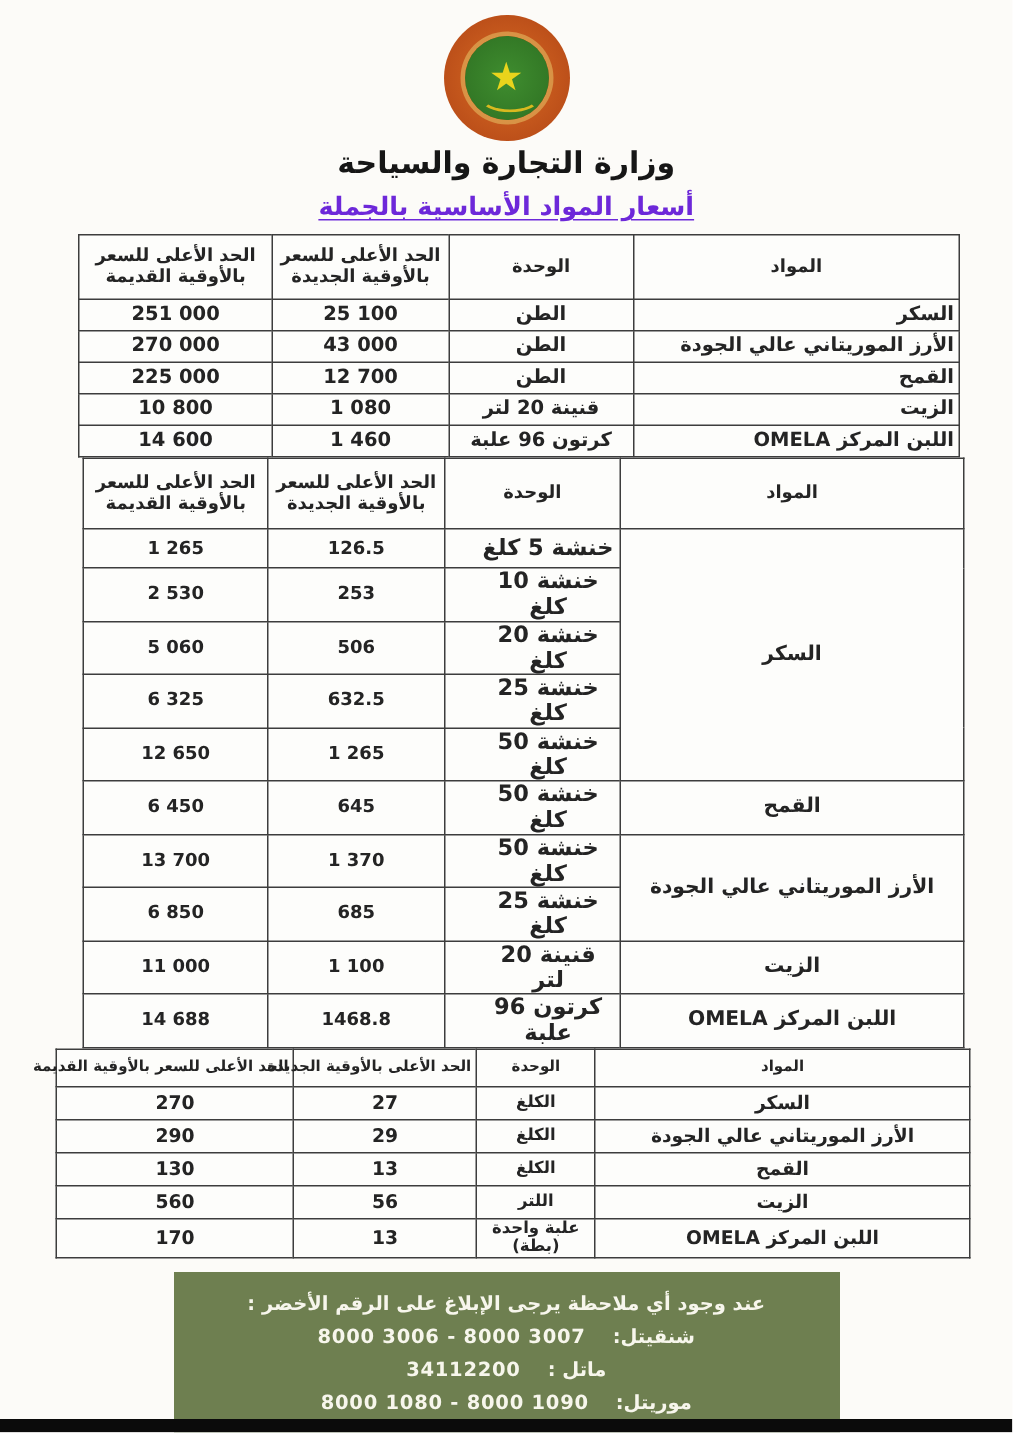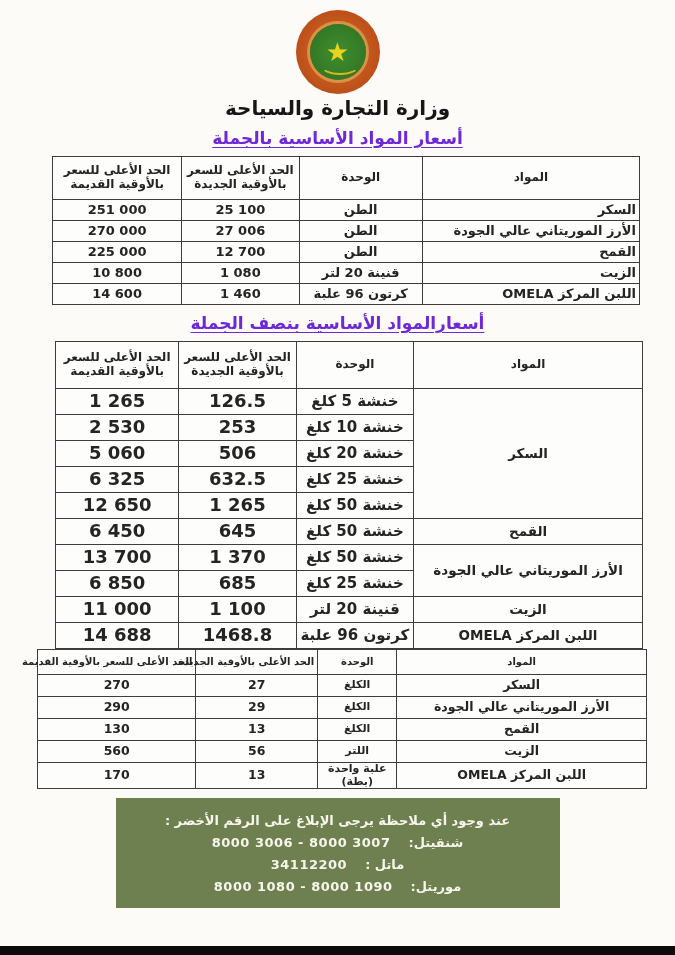--- a/index.html
+++ b/index.html
@@ -30,22 +30,22 @@
   .price-table th{font-size:12px;}
   .num{direction:ltr;unicode-bidi:isolate;font-size:13px;}
   
   .t1{width:588px;margin:0 35px 0 auto;}
   .t1 th{height:42px;}
   .t1 td{height:20px;font-size:13px;}
   .t1 td.mat{text-align:right;padding-left:2px;}
   
   .t2{width:588px;margin:0 32px 0 auto;}
   .t2 th{height:46px;}
-  .t2 td{height:25px;font-size:18px;}
-  .t2 td.unit{font-size:15px;}
+  .t2 td{height:25px;font-size:12px;}
+  .t2 td.unit{font-size:15px;padding-left:24px;}
   .t2 td.mat{font-size:13.5px;}
   
   .t3{width:610px;margin:0 28px 0 auto;}
   .t3 th{height:24px;font-size:10px;white-space:nowrap;}
   .t3 td{height:21px;font-size:12.5px;}
   .t3 td.unit{font-size:11px;}
   
   .green-box{width:444px;height:110px;margin:9px auto 0;background:#6e7f50;
     display:flex;flex-direction:column;justify-content:center;gap:7px;
     color:#f7f6ec;font-weight:bold;font-size:13px;}
@@ -87,21 +87,21 @@
       <tbody>
         <tr>
           <td class="mat">السكر</td>
           <td class="unit">الطن</td>
           <td class="num">25 100</td>
           <td class="num">251 000</td>
         </tr>
         <tr>
           <td class="mat">الأرز الموريتاني عالي الجودة</td>
           <td class="unit">الطن</td>
-          <td class="num">27 006</td>
+          <td class="num">43 000</td>
           <td class="num">270 000</td>
         </tr>
         <tr>
           <td class="mat">القمح</td>
           <td class="unit">الطن</td>
           <td class="num">12 700</td>
           <td class="num">225 000</td>
         </tr>
         <tr>
           <td class="mat">الزيت</td>
@@ -111,21 +111,20 @@
         </tr>
         <tr>
           <td class="mat">اللبن المركز OMELA</td>
           <td class="unit">كرتون 96 علبة</td>
           <td class="num">1 460</td>
           <td class="num">14 600</td>
         </tr>
       </tbody>
   </table>
 
-  <div class="section-title">أسعارالمواد الأساسية بنصف الجملة</div>
 
   <table class="price-table t2">
     <colgroup>
         <col style="width: 39%;">
         <col style="width: 20%;">
         <col style="width: 20%;">
         <col style="width: 21%;">
       </colgroup>
     <thead>
         <tr>

